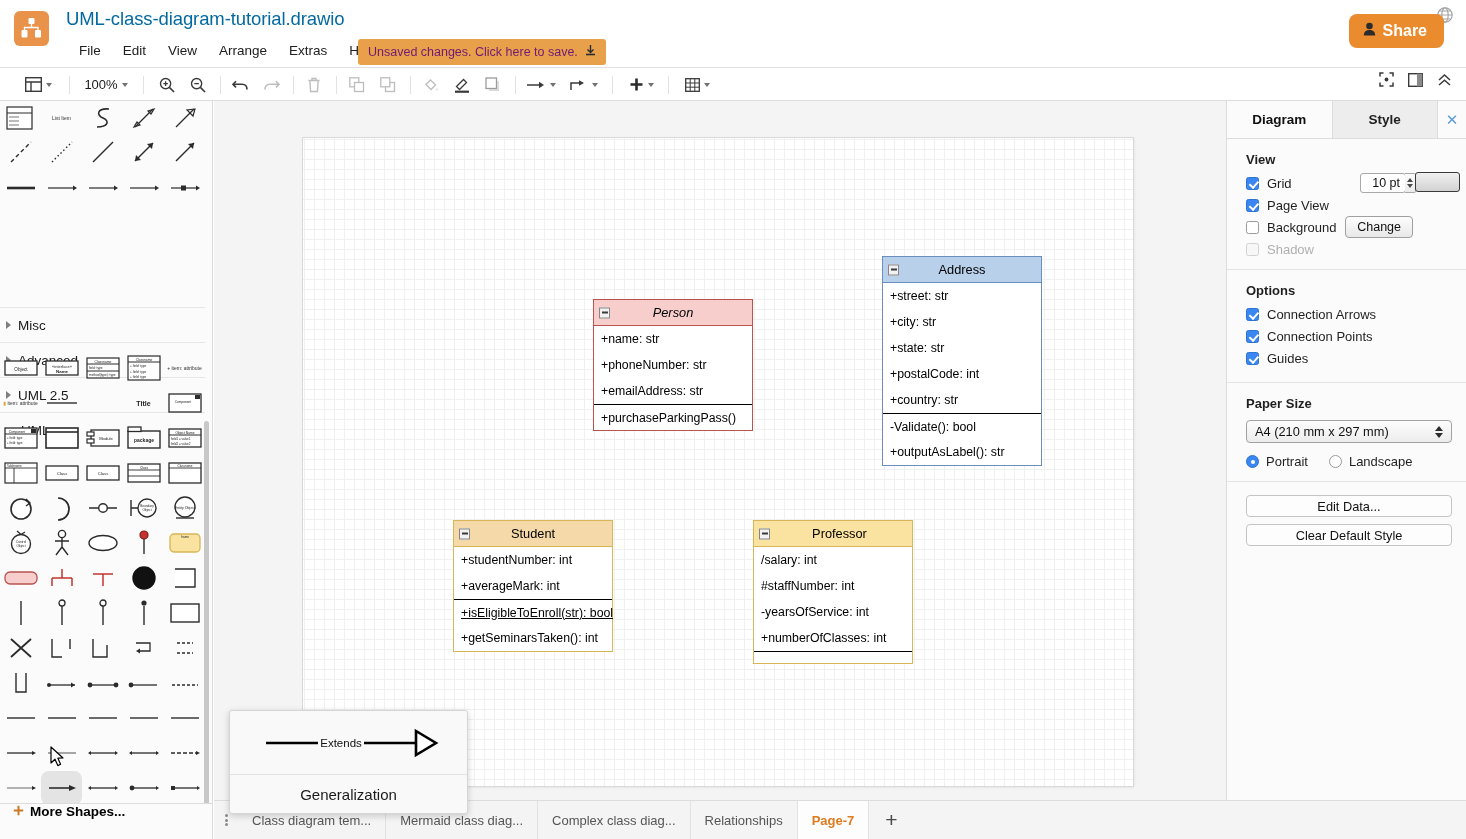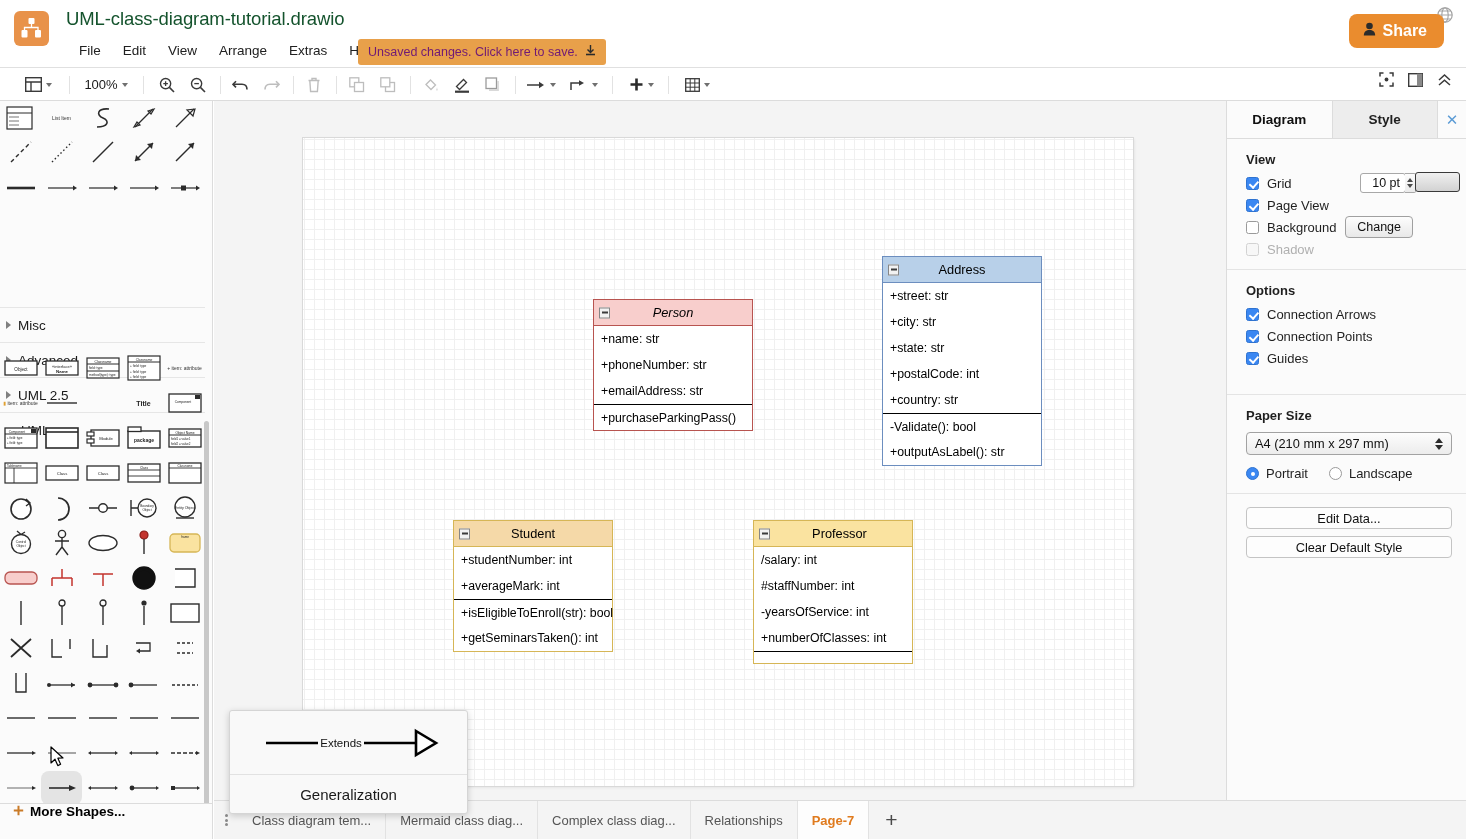--- a/index.html
+++ b/index.html
@@ -17,21 +17,21 @@
     position: absolute; left: 0; top: 0; width: 1466px; height: 68px;
     background: #ffffff; border-bottom: 1px solid #e0e0e0;
   }
   .app-logo {
     position: absolute; left: 14px; top: 11px; width: 35px; height: 35px;
     background: #e8924a; border-radius: 6px;
   }
   .app-logo svg { position: absolute; left: 6px; top: 6px; }
   .doc-title {
     position: absolute; left: 66px; top: 8px;
-    font-size: 18.5px; color: #14532d; letter-spacing: -0.1px;
+    font-size: 18.5px; color: #0369a1; letter-spacing: -0.1px;
     white-space: nowrap;
   }
   .menubar { position: absolute; left: 68px; top: 41px; display: flex; gap: 0px; }
   .menu-item {
     font-size: 13.5px; color: #202020; padding: 2px 11px; cursor: default;
     white-space: nowrap; border-radius: 3px;
   }
   .unsaved-btn {
     position: absolute; left: 358px; top: 39px;
     background: #e8a04a; color: #701a75; font-size: 12.5px;
@@ -134,21 +134,21 @@
   .uml-row { height: 26px; display: flex; align-items: center; padding-left: 7px; white-space: nowrap; }
   .uml-sep { border-top: 1px solid #000000; }
   .uml.pink { border-color: #b85450; }
   .uml.pink .uml-hdr { background: #f8cecc; border-bottom-color: #b85450; font-style: italic; font-weight: normal; }
   .uml.blue { border-color: #6c8ebf; }
   .uml.blue .uml-hdr { background: #b8d0e9; border-bottom-color: #6c8ebf; }
   .uml.orange { border-color: #d6b656; }
   .uml.orange .uml-hdr { background: #f5d9a8; border-bottom-color: #d6b656; }
   .uml.yellow { border-color: #d6b656; }
   .uml.yellow .uml-hdr { background: #fae3a0; border-bottom-color: #d6b656; padding-left: 13px; }
-  .underline-txt { }
+  .underline-txt { text-decoration: underline; }
 
   .hscroll-track { position: absolute; left: 0; bottom: 0; width: 1012px; height: 15px; background: #f4f4f4; }
   .hscroll-thumb { position: absolute; left: 330px; top: 3px; width: 343px; height: 9px; background: #d0d0d0; border-radius: 5px; cursor: pointer; }
 
   
   .tooltip {
     position: absolute; left: 229px; top: 710px; width: 239px; height: 104px;
     background: #f9f9f9; border: 1px solid #d5d5d5; border-radius: 3px;
     box-shadow: 0 2px 7px rgba(0,0,0,.18); z-index: 40;
   }
@@ -1141,21 +1141,21 @@
     <div class="rsection">
       <div class="rtitle">Options</div>
       <div class="crow">
         <span class="cbx on"></span>
         <span class="clabel">Connection Arrows</span>
       </div>
       <div class="crow">
         <span class="cbx on"></span>
         <span class="clabel">Connection Points</span>
       </div>
-      <div class="crow" style="margin-bottom:16px;">
+      <div class="crow" style="margin-bottom:4px;">
         <span class="cbx on"></span>
         <span class="clabel">Guides</span>
       </div>
     </div>
 
     <div class="rsection">
       <div class="rtitle">Paper Size</div>
       <div class="select-box">
         <span>A4 (210 mm x 297 mm)</span>
         <span class="select-arrows">

